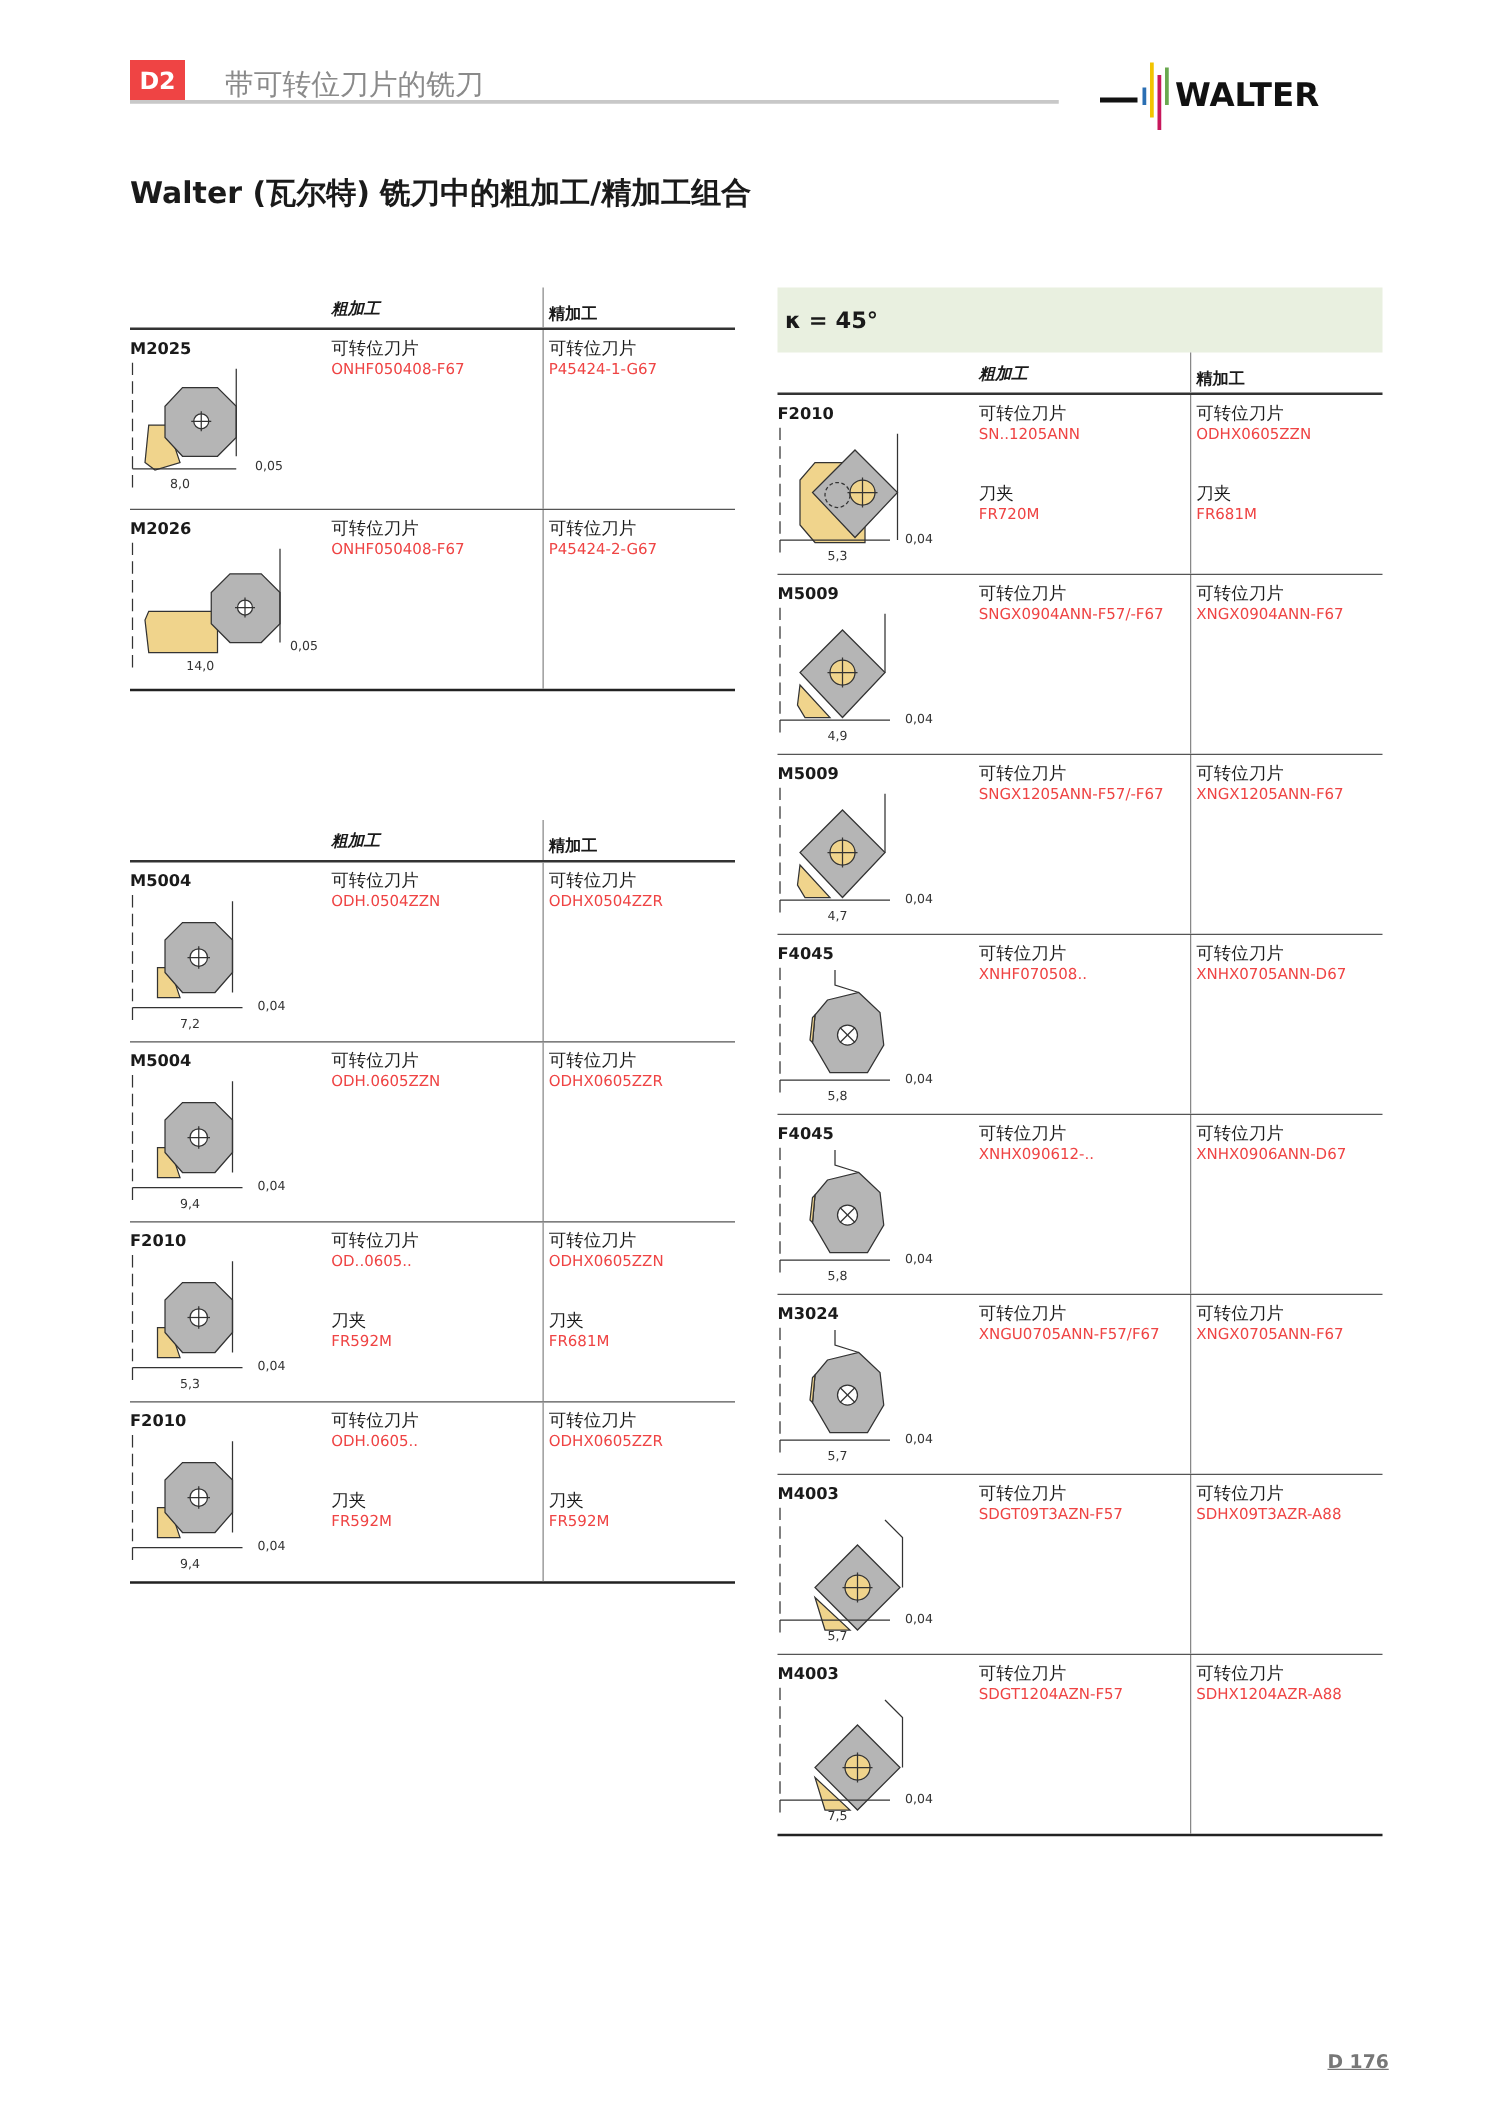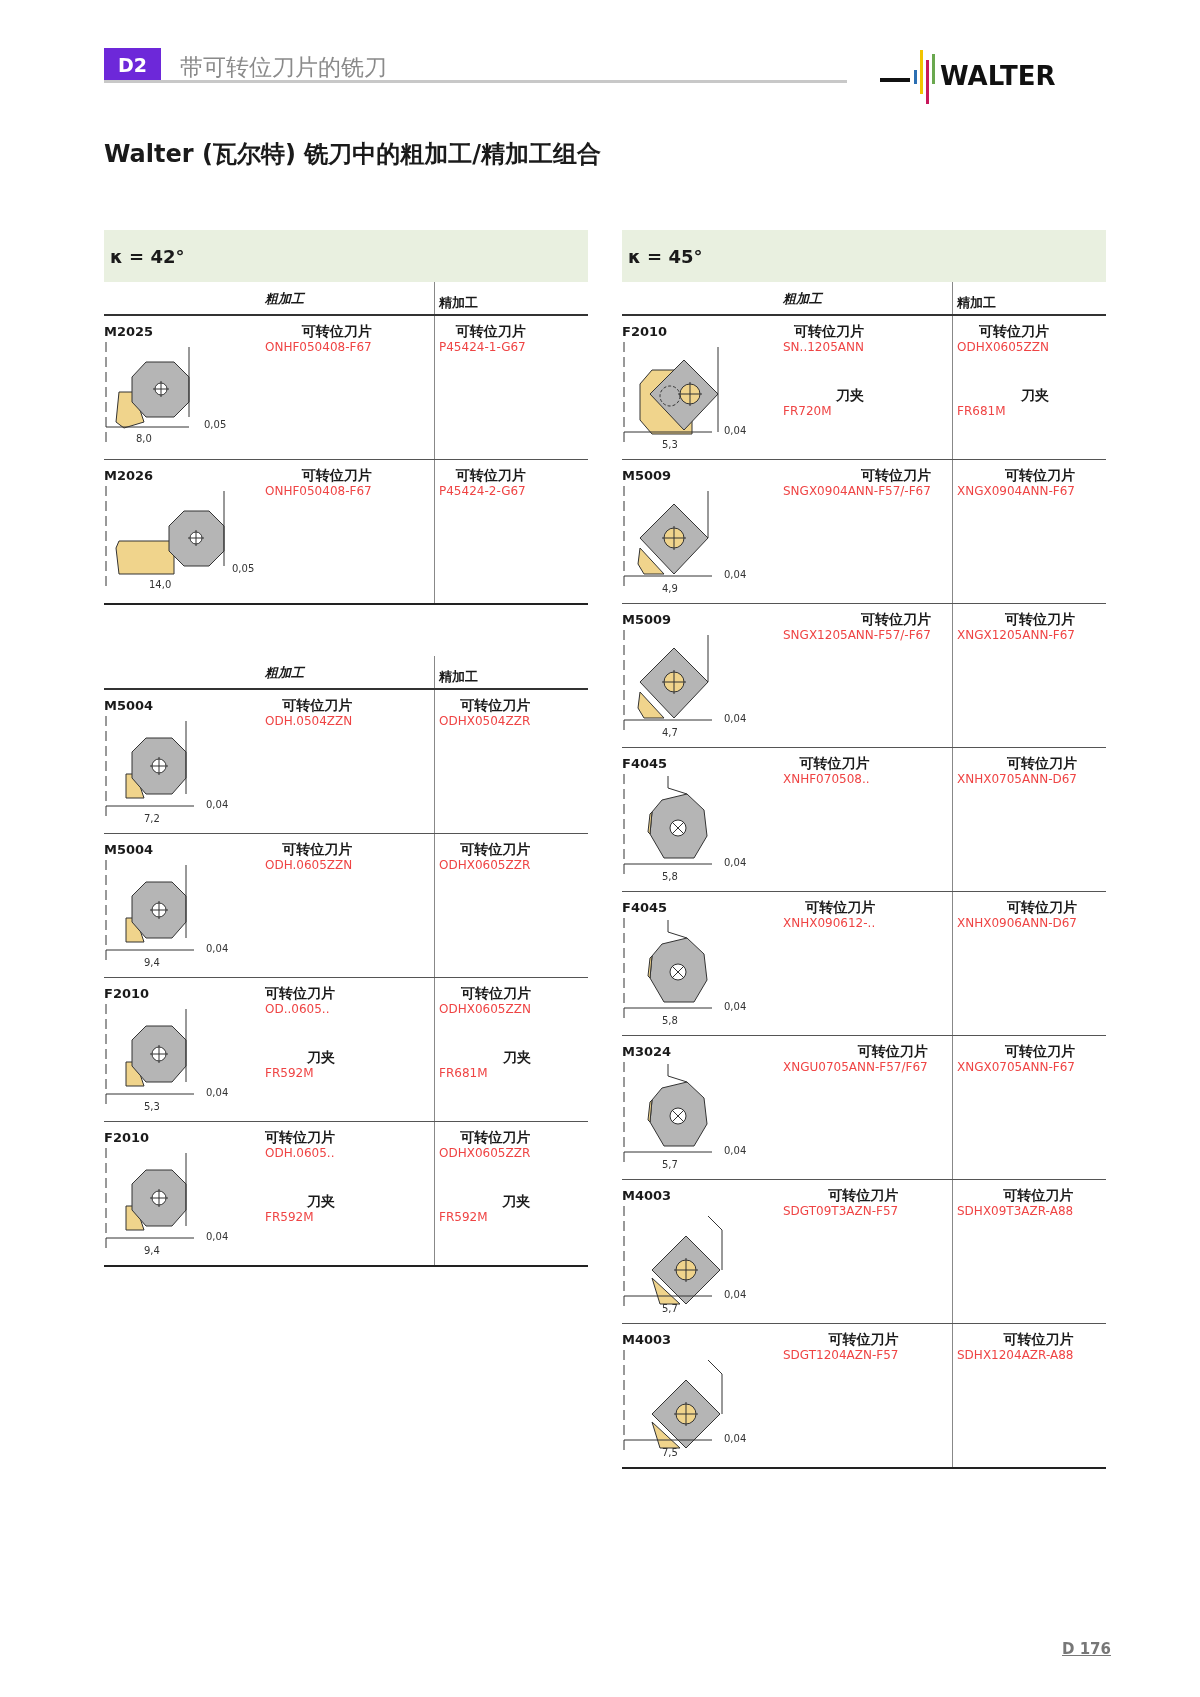--- a/index.html
+++ b/index.html
@@ -1,33 +1,33 @@
 <!DOCTYPE html>
 <html><head>
 <meta charset="utf-8">
 <style>
   html,body{margin:0;padding:0;background:#fff;}
   body{width:1200px;height:1697px;position:relative;overflow:hidden;font-family:"DejaVu Sans","Liberation Sans",sans-serif;color:#1a1a1a;}
-  .hdr-tab{position:absolute;left:104px;top:48px;width:57px;height:34px;background:#6d28d9;color:#fff;font-weight:bold;font-size:19px;display:flex;align-items:center;justify-content:center;}
+  .hdr-tab{position:absolute;left:104px;top:48px;width:44px;height:34px;background:#ef4444;color:#fff;font-weight:bold;font-size:19px;display:flex;align-items:center;justify-content:center;}
   .hdr-title{position:absolute;left:180px;top:52px;font-size:23px;color:#8a8a8a;}
   .hdr-rule{position:absolute;left:104px;top:80px;width:743px;height:3px;background:#c8c8c8;}
   .logo{position:absolute;left:880px;top:48px;width:230px;height:60px;}
   .page-title{position:absolute;left:104px;top:138px;font-size:24px;font-weight:bold;color:#1a1a1a;}
   .section{position:absolute;width:484px;}
   .kappa{height:52px;background:#e9f0e0;display:flex;align-items:center;padding-left:6px;font-size:18px;font-weight:bold;}
   .colhdr{position:relative;height:32px;border-bottom:2px solid #333;font-size:13px;font-weight:bold;}
   .colhdr .c1{position:absolute;left:161px;top:8px;font-style:italic;}
   .colhdr .c2{position:absolute;left:335px;top:12px;}
   .vline{position:absolute;left:330px;top:0;width:1px;background:#888;}
   .row{position:relative;height:143px;border-bottom:1px solid #555;}
   .row.last{border-bottom:2px solid #222;}
   .row .name{position:absolute;left:0;top:8px;font-size:13px;font-weight:bold;}
   .row .c1{position:absolute;left:161px;top:7px;font-size:13px;line-height:16px;}
   .row .c2{position:absolute;left:335px;top:7px;font-size:13px;line-height:16px;}
-  .lbl{font-weight:bold;font-size:14px;text-align:right;}
+  .lbl{font-weight:normal;font-size:14px;}
   .code{font-family:"DejaVu Sans",sans-serif;font-size:12px;color:#ef4444;}
   .diagram{position:absolute;left:0;top:26px;width:150px;height:112px;}
   .pageno{position:absolute;left:1062px;top:1640px;font-size:15px;font-weight:bold;color:#777;text-decoration:underline;}
 </style>
 </head>
 <body>
 
 <div class="hdr-tab">D2</div>
 <div class="hdr-title">带可转位刀片的铣刀</div>
 <div class="hdr-rule"></div>
@@ -38,21 +38,20 @@
     <rect x="40" y="2" width="3" height="44" fill="#f2c400"></rect>
     <rect x="46" y="12" width="3" height="44" fill="#c8175b"></rect>
     <rect x="52" y="6" width="3" height="30" fill="#6aa84f"></rect>
     <text x="60" y="37" font-family="DejaVu Sans, sans-serif" font-weight="bold" font-size="26" fill="#111">WALTER</text>
   </svg>
 </div>
 
 <div class="page-title">Walter (瓦尔特) 铣刀中的粗加工/精加工组合</div>
 
 <div class="section" style="left:104px;top:230px;">
-  <div class="kappa">κ = 42°</div>
   <div class="colhdr">
     <div class="vline" style="height:32px;"></div>
     <span class="c1">粗加工</span>
     <span class="c2">精加工</span>
   </div>
   <div class="row">
     <div class="vline" style="height:143px;"></div>
     <div class="name">M2025</div>
     <svg class="diagram" viewBox="0 0 150 112">
       <line x1="2" y1="0" x2="2" y2="100" stroke="#333" stroke-dasharray="10 5"></line>

